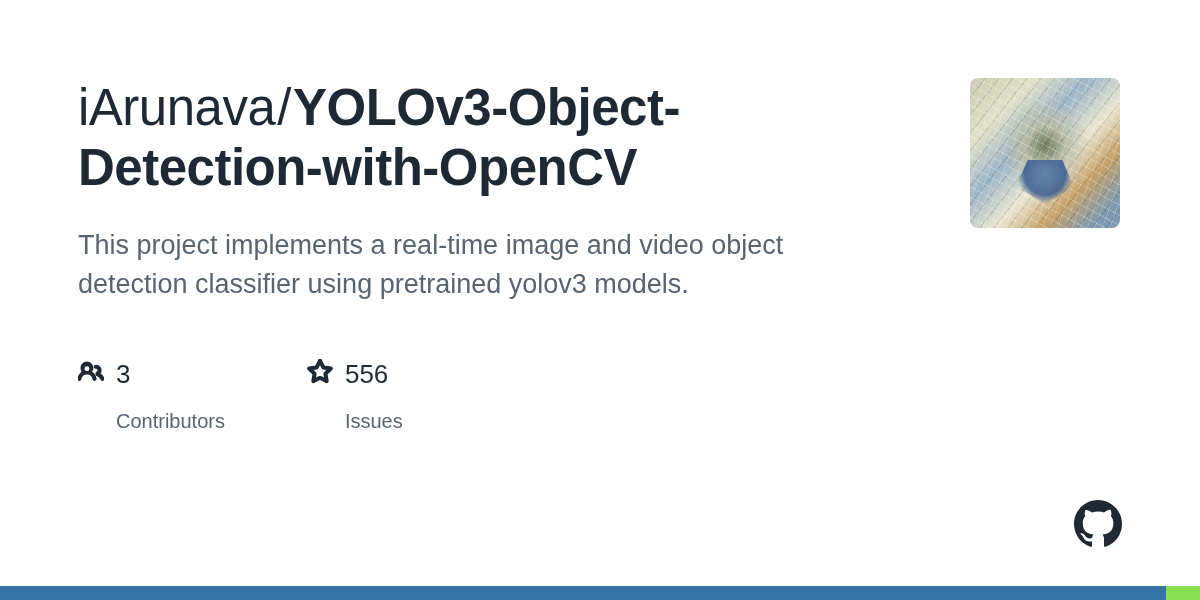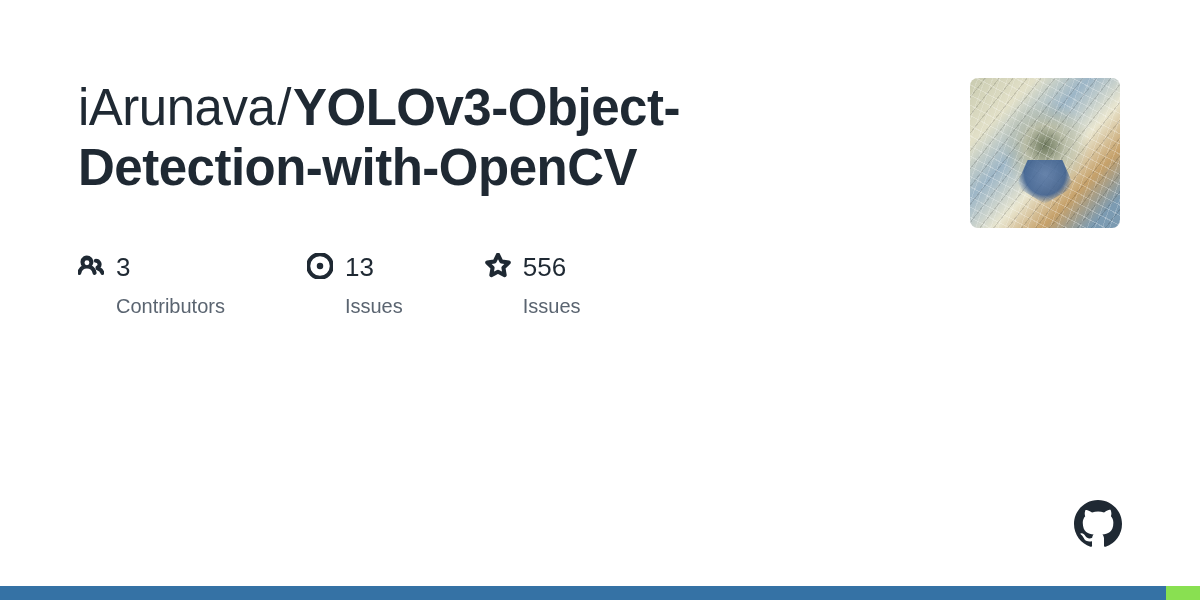--- a/index.html
+++ b/index.html
@@ -56,21 +56,21 @@
     height: 26px;
     fill: #1f2933;
     stroke: #1f2933;
   }
   .stat-count {
     font-size: 26px;
     font-weight: 400;
     color: #1f2933;
   }
   .stat-label {
-    margin-top: 12px;
+    margin-top: 20px;
     margin-left: 38px;
     font-size: 20px;
     color: #5a6470;
   }
   .avatar {
     width: 150px;
     height: 150px;
     border-radius: 8px;
     background:
       radial-gradient(circle at 50% 45%, #6f7a5e 0%, #b9bda7 18%, transparent 40%),
@@ -119,47 +119,36 @@
   .lang-seg { height: 100%; }
 </style>
 </head>
 <body>
 
 <div class="card">
   <div class="left">
     <h1 class="title">
       <span class="owner">iArunava</span><span class="slash">/</span><span class="repo">YOLOv3-Object-Detection-with-OpenCV</span>
     </h1>
+    <p class="description">This project implements a real-time image and video object detection classifier using pretrained yolov3 models.</p>
 
     <div class="stats">
 
       <div class="stat">
         <div class="stat-top">
           <span>
             <svg viewBox="0 0 16 16">
                 <path d="M2 5.5a3.5 3.5 0 1 1 5.898 2.549 5.508 5.508 0 0 1 3.034 4.084.75.75 0 1 1-1.482.235 4 4 0 0 0-7.9 0 .75.75 0 0 1-1.482-.236A5.507 5.507 0 0 1 3.102 8.05 3.49 3.49 0 0 1 2 5.5zM11 4a3.001 3.001 0 0 1 2.22 5.018 5.01 5.01 0 0 1 2.56 3.012.749.749 0 0 1-.885.954.752.752 0 0 1-.549-.514 3.507 3.507 0 0 0-2.522-2.372.75.75 0 0 1-.574-.73v-.352a.75.75 0 0 1 .416-.672A1.5 1.5 0 0 0 11 5.5.75.75 0 0 1 11 4zM5.5 4a2 2 0 1 0 0 4 2 2 0 0 0 0-4z"></path>
               </svg>
           </span>
           <span class="stat-count">3</span>
         </div>
         <span class="stat-label">Contributors</span>
       </div>
 
-      <div class="stat">
-        <div class="stat-top">
-          <span>
-            <svg viewBox="0 0 16 16">
-                <path d="M8 9.5a1.5 1.5 0 1 0 0-3 1.5 1.5 0 0 0 0 3z"></path>
-                <path d="M8 0a8 8 0 1 1 0 16A8 8 0 0 1 8 0zM1.5 8a6.5 6.5 0 1 0 13 0 6.5 6.5 0 0 0-13 0z"></path>
-              </svg>
-          </span>
-          <span class="stat-count">13</span>
-        </div>
-        <span class="stat-label">Issues</span>
-      </div>
 
       <div class="stat">
         <div class="stat-top">
           <span>
             <svg viewBox="0 0 16 16">
                 <path d="M8 .25a.75.75 0 0 1 .673.418l1.882 3.815 4.21.612a.75.75 0 0 1 .416 1.279l-3.046 2.97.719 4.192a.751.751 0 0 1-1.088.791L8 12.347l-3.766 1.98a.75.75 0 0 1-1.088-.79l.72-4.194L.818 6.374a.75.75 0 0 1 .416-1.28l4.21-.611L7.327.668A.75.75 0 0 1 8 .25zm0 2.445L6.615 5.5a.75.75 0 0 1-.564.41l-3.097.45 2.24 2.184a.75.75 0 0 1 .216.664l-.528 3.084 2.769-1.456a.75.75 0 0 1 .698 0l2.77 1.456-.53-3.084a.75.75 0 0 1 .216-.664l2.24-2.183-3.096-.45a.75.75 0 0 1-.564-.41L8 2.694z"></path>
               </svg>
           </span>
           <span class="stat-count">556</span>
         </div>

